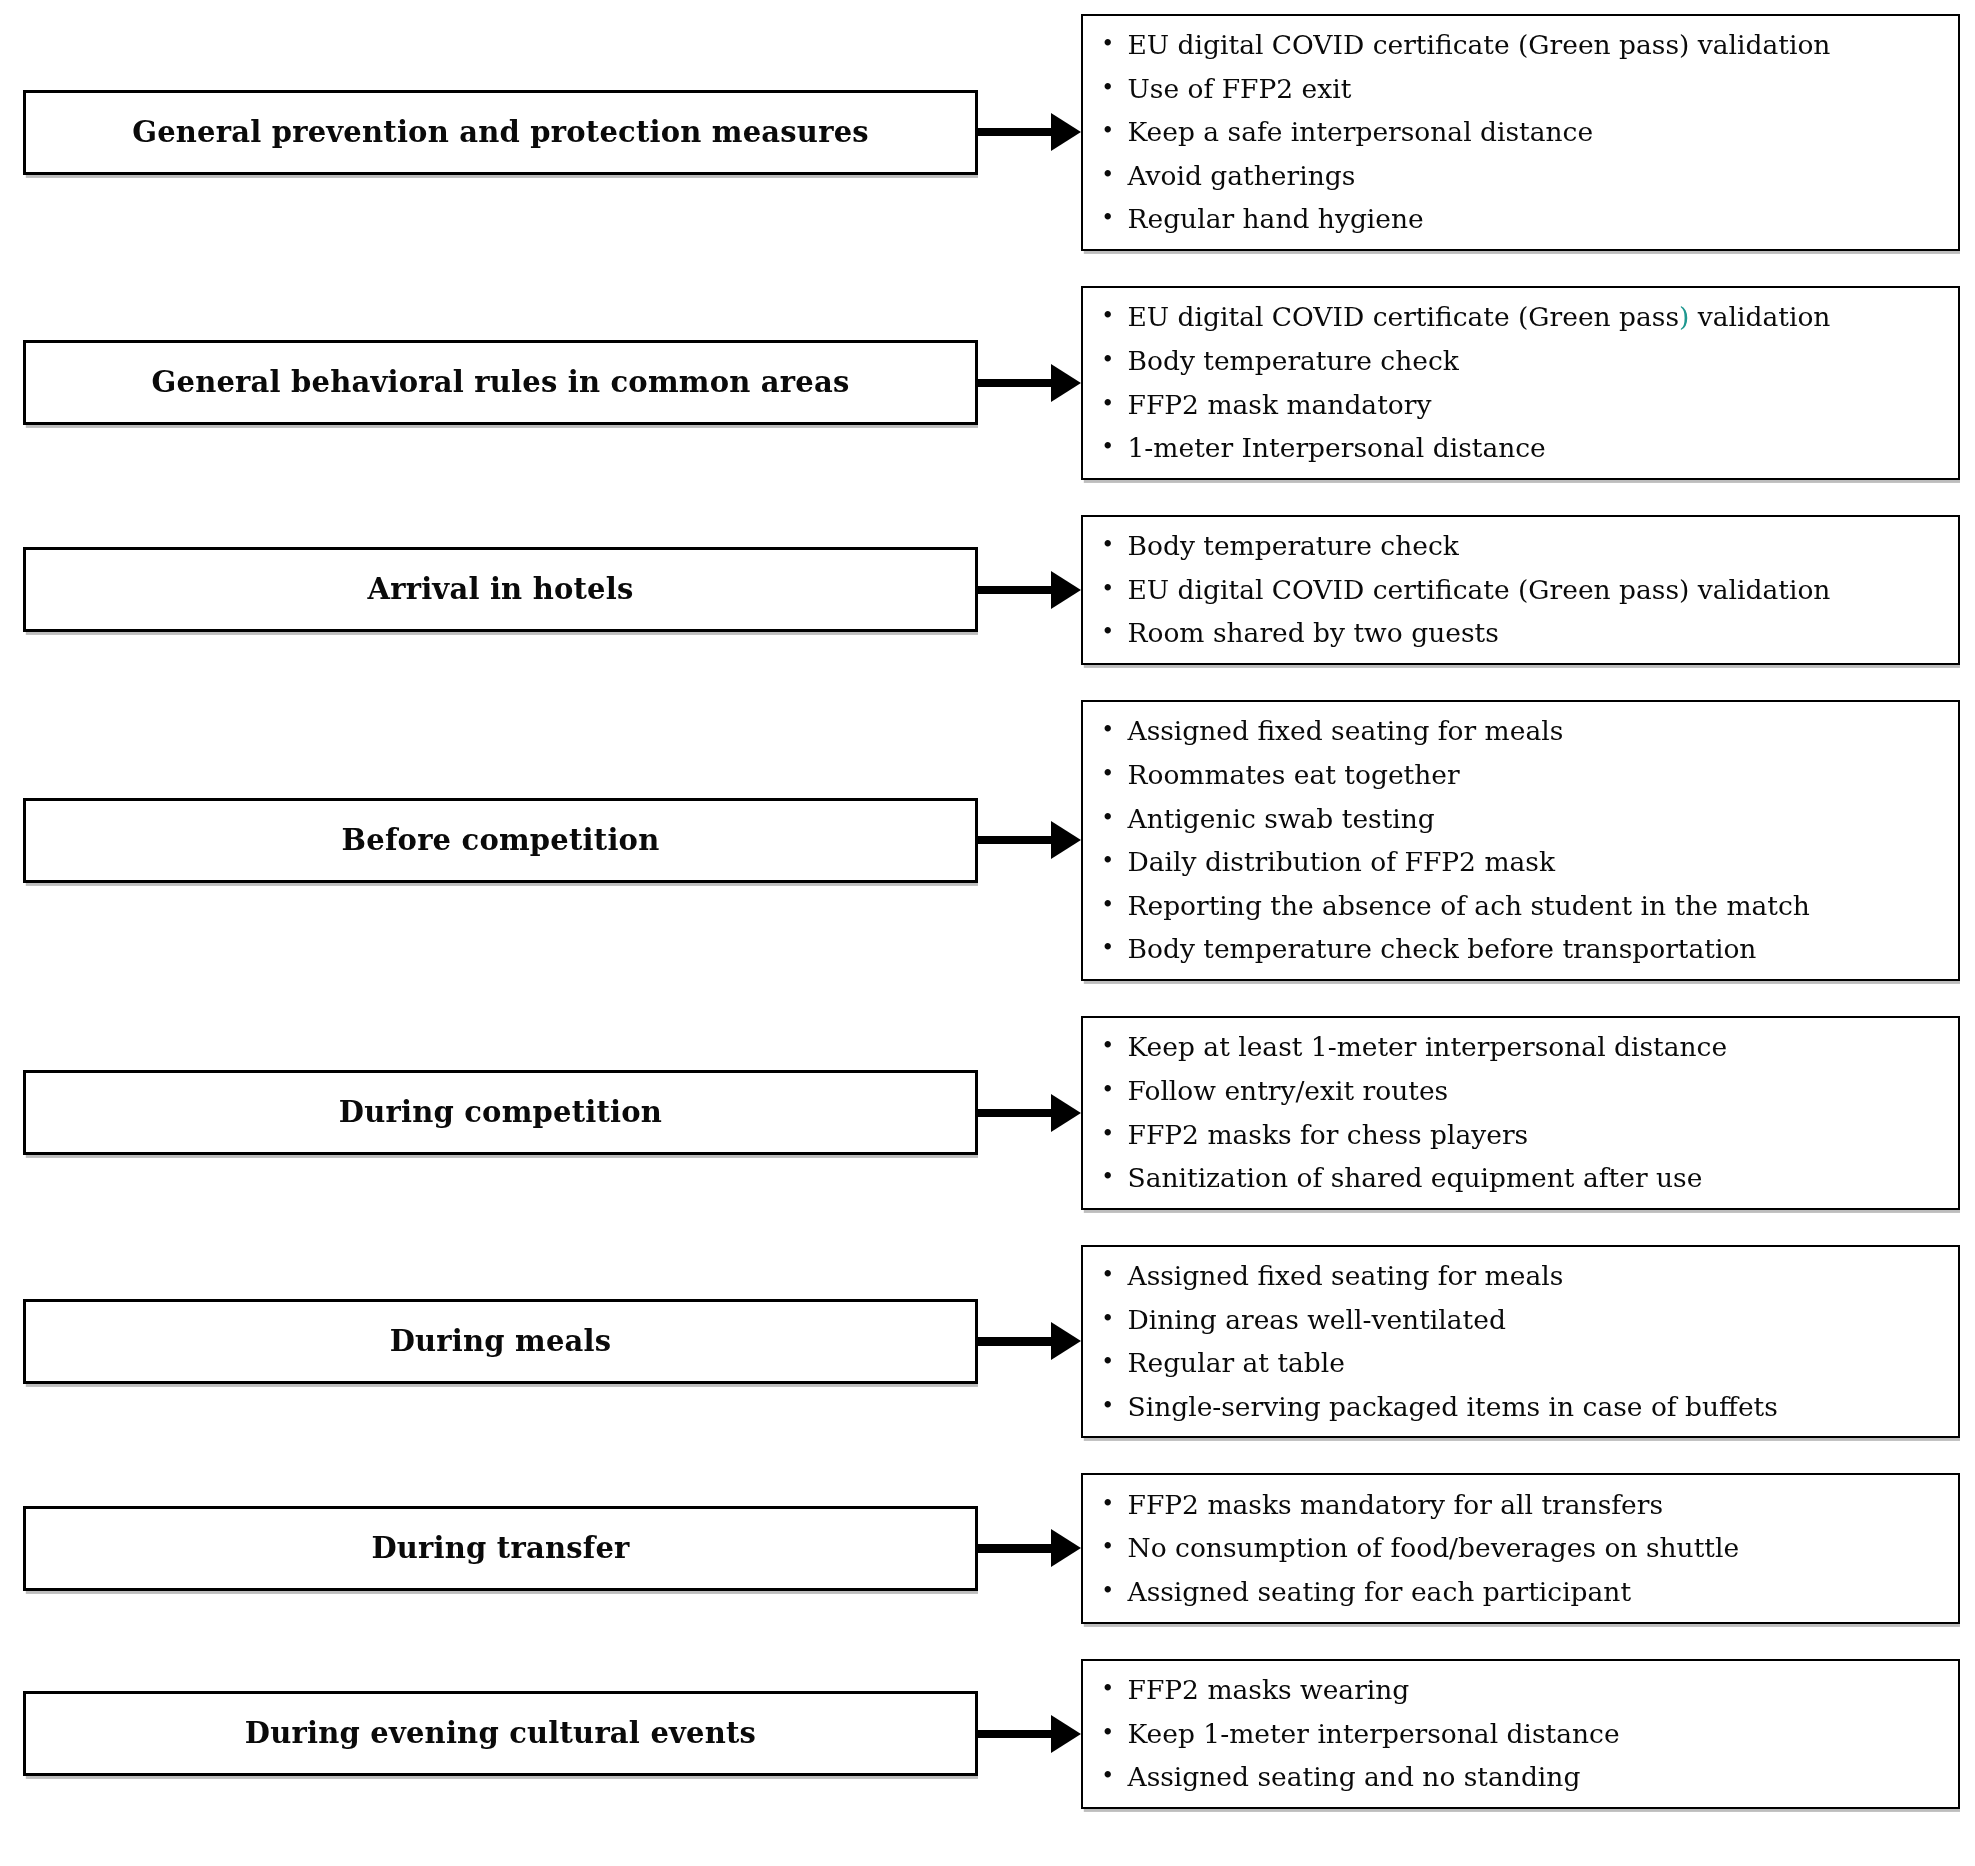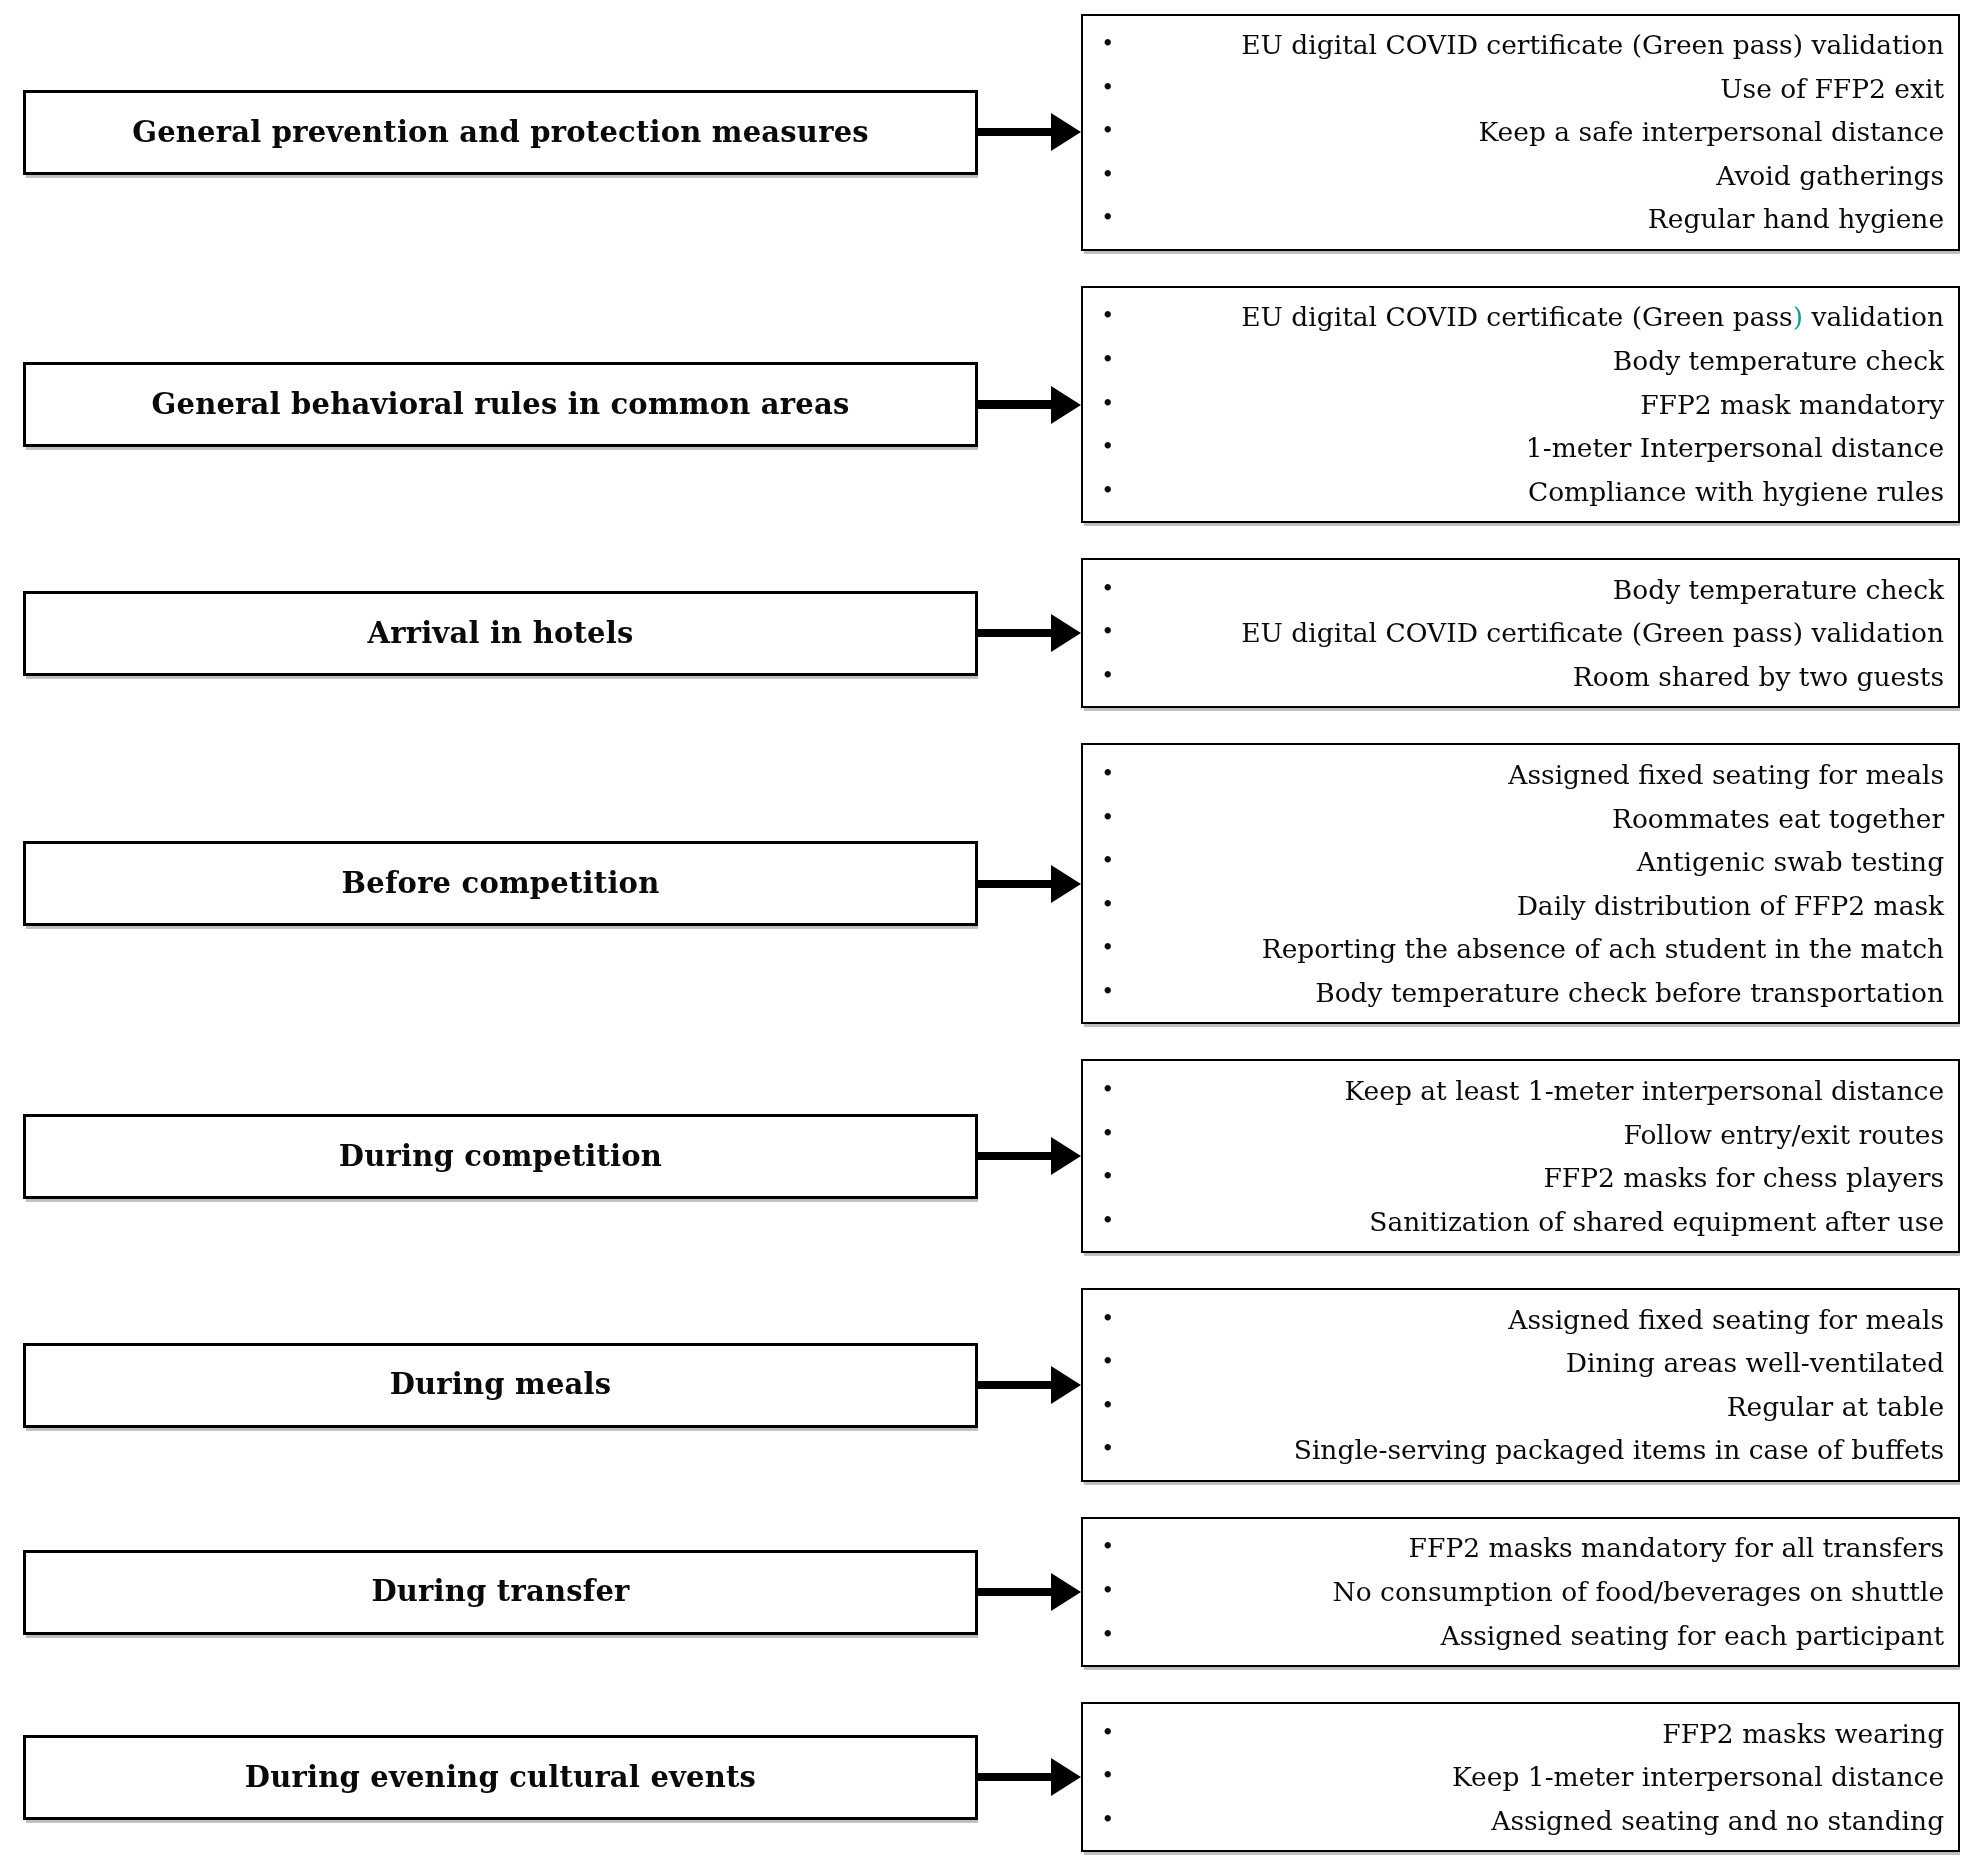--- a/index.html
+++ b/index.html
@@ -76,21 +76,20 @@
     margin: 0;
     padding: 0;
     list-style: none;
   }
   ul.measures-list li {
     position: relative;
     font-size: 26.5px;
     line-height: 32px;
     margin-bottom: 11.6px;
     padding-left: 32px;
-    text-align: right;
   }
   ul.measures-list li:last-child {
     margin-bottom: 0;
   }
   ul.measures-list li::before {
     content: "\2022";
     position: absolute;
     left: 5.8px;
     top: -1px;
     font-size: 22px;
@@ -127,21 +126,20 @@
     <div class="arrow">
       <div class="arrow-bar"></div>
       <div class="arrow-head"></div>
     </div>
     <div class="measures">
       <ul class="measures-list">
           <li><span>EU digital COVID certificate (Green pass</span><span style="color: rgb(31, 152, 144);">)</span><span> validation</span></li>
           <li>Body temperature check</li>
           <li>FFP2 mask mandatory</li>
           <li>1-meter Interpersonal distance</li>
-          <li>Compliance with hygiene rules</li>
         </ul>
     </div>
   </div>
 
   <div class="row">
     <div class="stage">
       <span class="stage-label">Arrival in hotels</span>
     </div>
     <div class="arrow">
       <div class="arrow-bar"></div>

